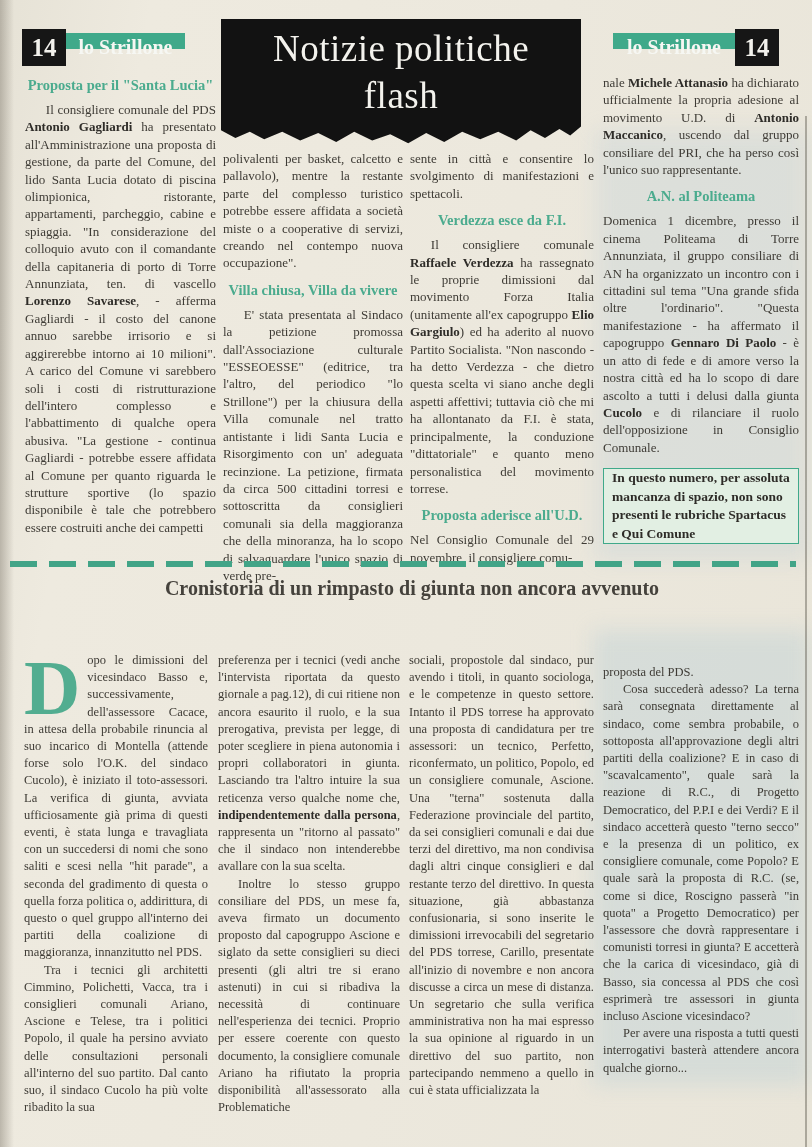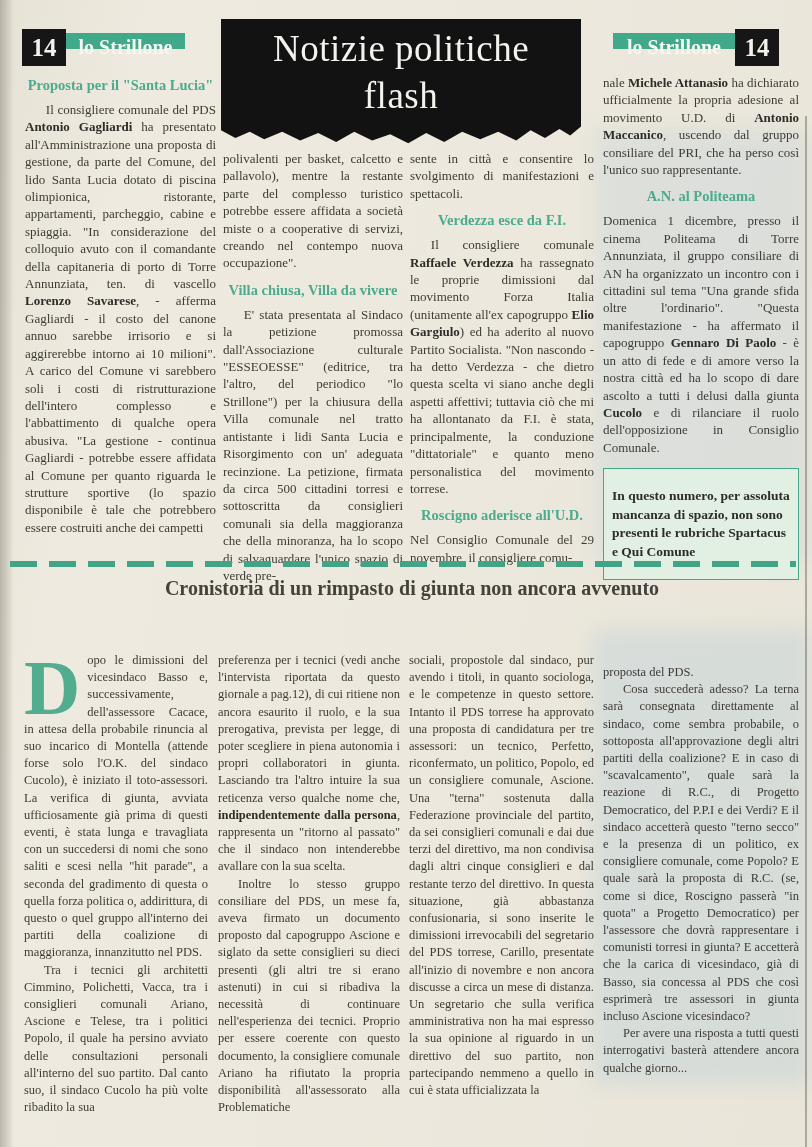--- a/index.html
+++ b/index.html
@@ -43,21 +43,21 @@
   .col b{color:#2e2c28;}
   .col-heading{font-size:14.5px;font-weight:bold;color:#4bab8e;text-align:center;
     margin:9px 0 7px;line-height:18px;}
   #fc1{left:25px;top:76px;width:191px;}
   #fc1 .col-heading{margin-top:0;}
   #fc2{left:223px;top:150px;width:180px;}
   #fc3{left:410px;top:150px;width:184px;}
   #fc4{left:603px;top:74px;width:196px;}
 
   .notice{margin-top:12px;border:1.5px solid #3fa98a;background:#e2efe3;
-    padding:18px 8px;font-weight:bold;font-size:13.5px;line-height:18.5px;
+    padding:0 8px;font-weight:bold;font-size:13.5px;line-height:18.5px;
     text-align:left;color:#2e2c28;}
 
   #divider{position:absolute;left:10px;right:16px;top:561px;height:6px;
     background:repeating-linear-gradient(90deg,#42a487 0 27px,transparent 27px 39px);}
 
   #article-head{position:absolute;left:24px;top:572px;width:776px;text-align:center;}
   #article-title{font-size:35px;font-weight:bold;color:#33312c;letter-spacing:.5px;line-height:40px;margin:0;}
   #article-subtitle{font-size:20px;color:#45423c;line-height:26px;margin:3px 0 8px;}
 
   .acol{font-size:12.5px;line-height:17.2px;}
@@ -95,21 +95,21 @@
   <div id="fc2" class="col">
     <p>polivalenti per basket, calcetto e pallavolo), mentre la restante parte del complesso turistico potrebbe essere affidata a società miste o a cooperative di servizi, creando nel contempo nuova occupazione".</p>
     <div class="col-heading">Villa chiusa, Villa da vivere</div>
     <p class="indent">E' stata presentata al Sindaco la petizione promossa dall'Associazione culturale "ESSEOESSE" (editrice, tra l'altro, del periodico "lo Strillone") per la chiusura della Villa comunale nel tratto antistante i lidi Santa Lucia e Risorgimento con un' adeguata recinzione. La petizione, firmata da circa 500 cittadini torresi e sottoscritta da consiglieri comunali sia della maggioranza che della minoranza, ha lo scopo di salvaguardare l'unico spazio di verde pre-</p>
   </div>
 
   <div id="fc3" class="col">
     <p>sente in città e consentire lo svolgimento di manifestazioni e spettacoli.</p>
     <div class="col-heading">Verdezza esce da F.I.</div>
     <p class="indent"><span>Il consigliere comunale </span><b>Raffaele Verdezza</b><span> ha rassegnato le proprie dimissioni dal movimento Forza Italia (unitamente all'ex capogruppo </span><b>Elio Gargiulo</b><span>) ed ha aderito al nuovo Partito Socialista. "Non nascondo - ha detto Verdezza - che dietro questa scelta vi siano anche degli aspetti affettivi; tuttavia ciò che mi ha allontanato da F.I. è stata, principalmente, la conduzione "dittatoriale" e quanto meno personalistica del movimento torrese.</span></p>
-    <div class="col-heading">Roscigno aderisce all'U.D.</div>
+    <div class="col-heading">Proposta aderisce all'U.D.</div>
     <p>Nel Consiglio Comunale del 29 novembre, il consigliere comu-</p>
   </div>
 
   <div id="fc4" class="col">
     <p><span>nale </span><b>Michele Attanasio</b><span> ha dichiarato ufficialmente la propria adesione al movimento U.D. di </span><b>Antonio Maccanico</b><span>, uscendo dal gruppo consiliare del PRI, che ha perso così l'unico suo rappresentante.</span></p>
     <div class="col-heading">A.N. al Politeama</div>
     <p><span>Domenica 1 dicembre, presso il cinema Politeama di Torre Annunziata, il gruppo consiliare di AN ha organizzato un incontro con i cittadini sul tema "Una grande sfida oltre l'ordinario". "Questa manifestazione - ha affermato il capogruppo </span><b>Gennaro Di Paolo</b><span> - è un atto di fede e di amore verso la nostra città ed ha lo scopo di dare ascolto a tutti i delusi dalla giunta </span><b>Cucolo</b><span> e di rilanciare il ruolo dell'opposizione in Consiglio Comunale.</span></p>
     <div class="notice">In questo numero, per assoluta mancanza di spazio, non sono presenti le rubriche Spartacus e Qui Comune</div>
   </div>
 

